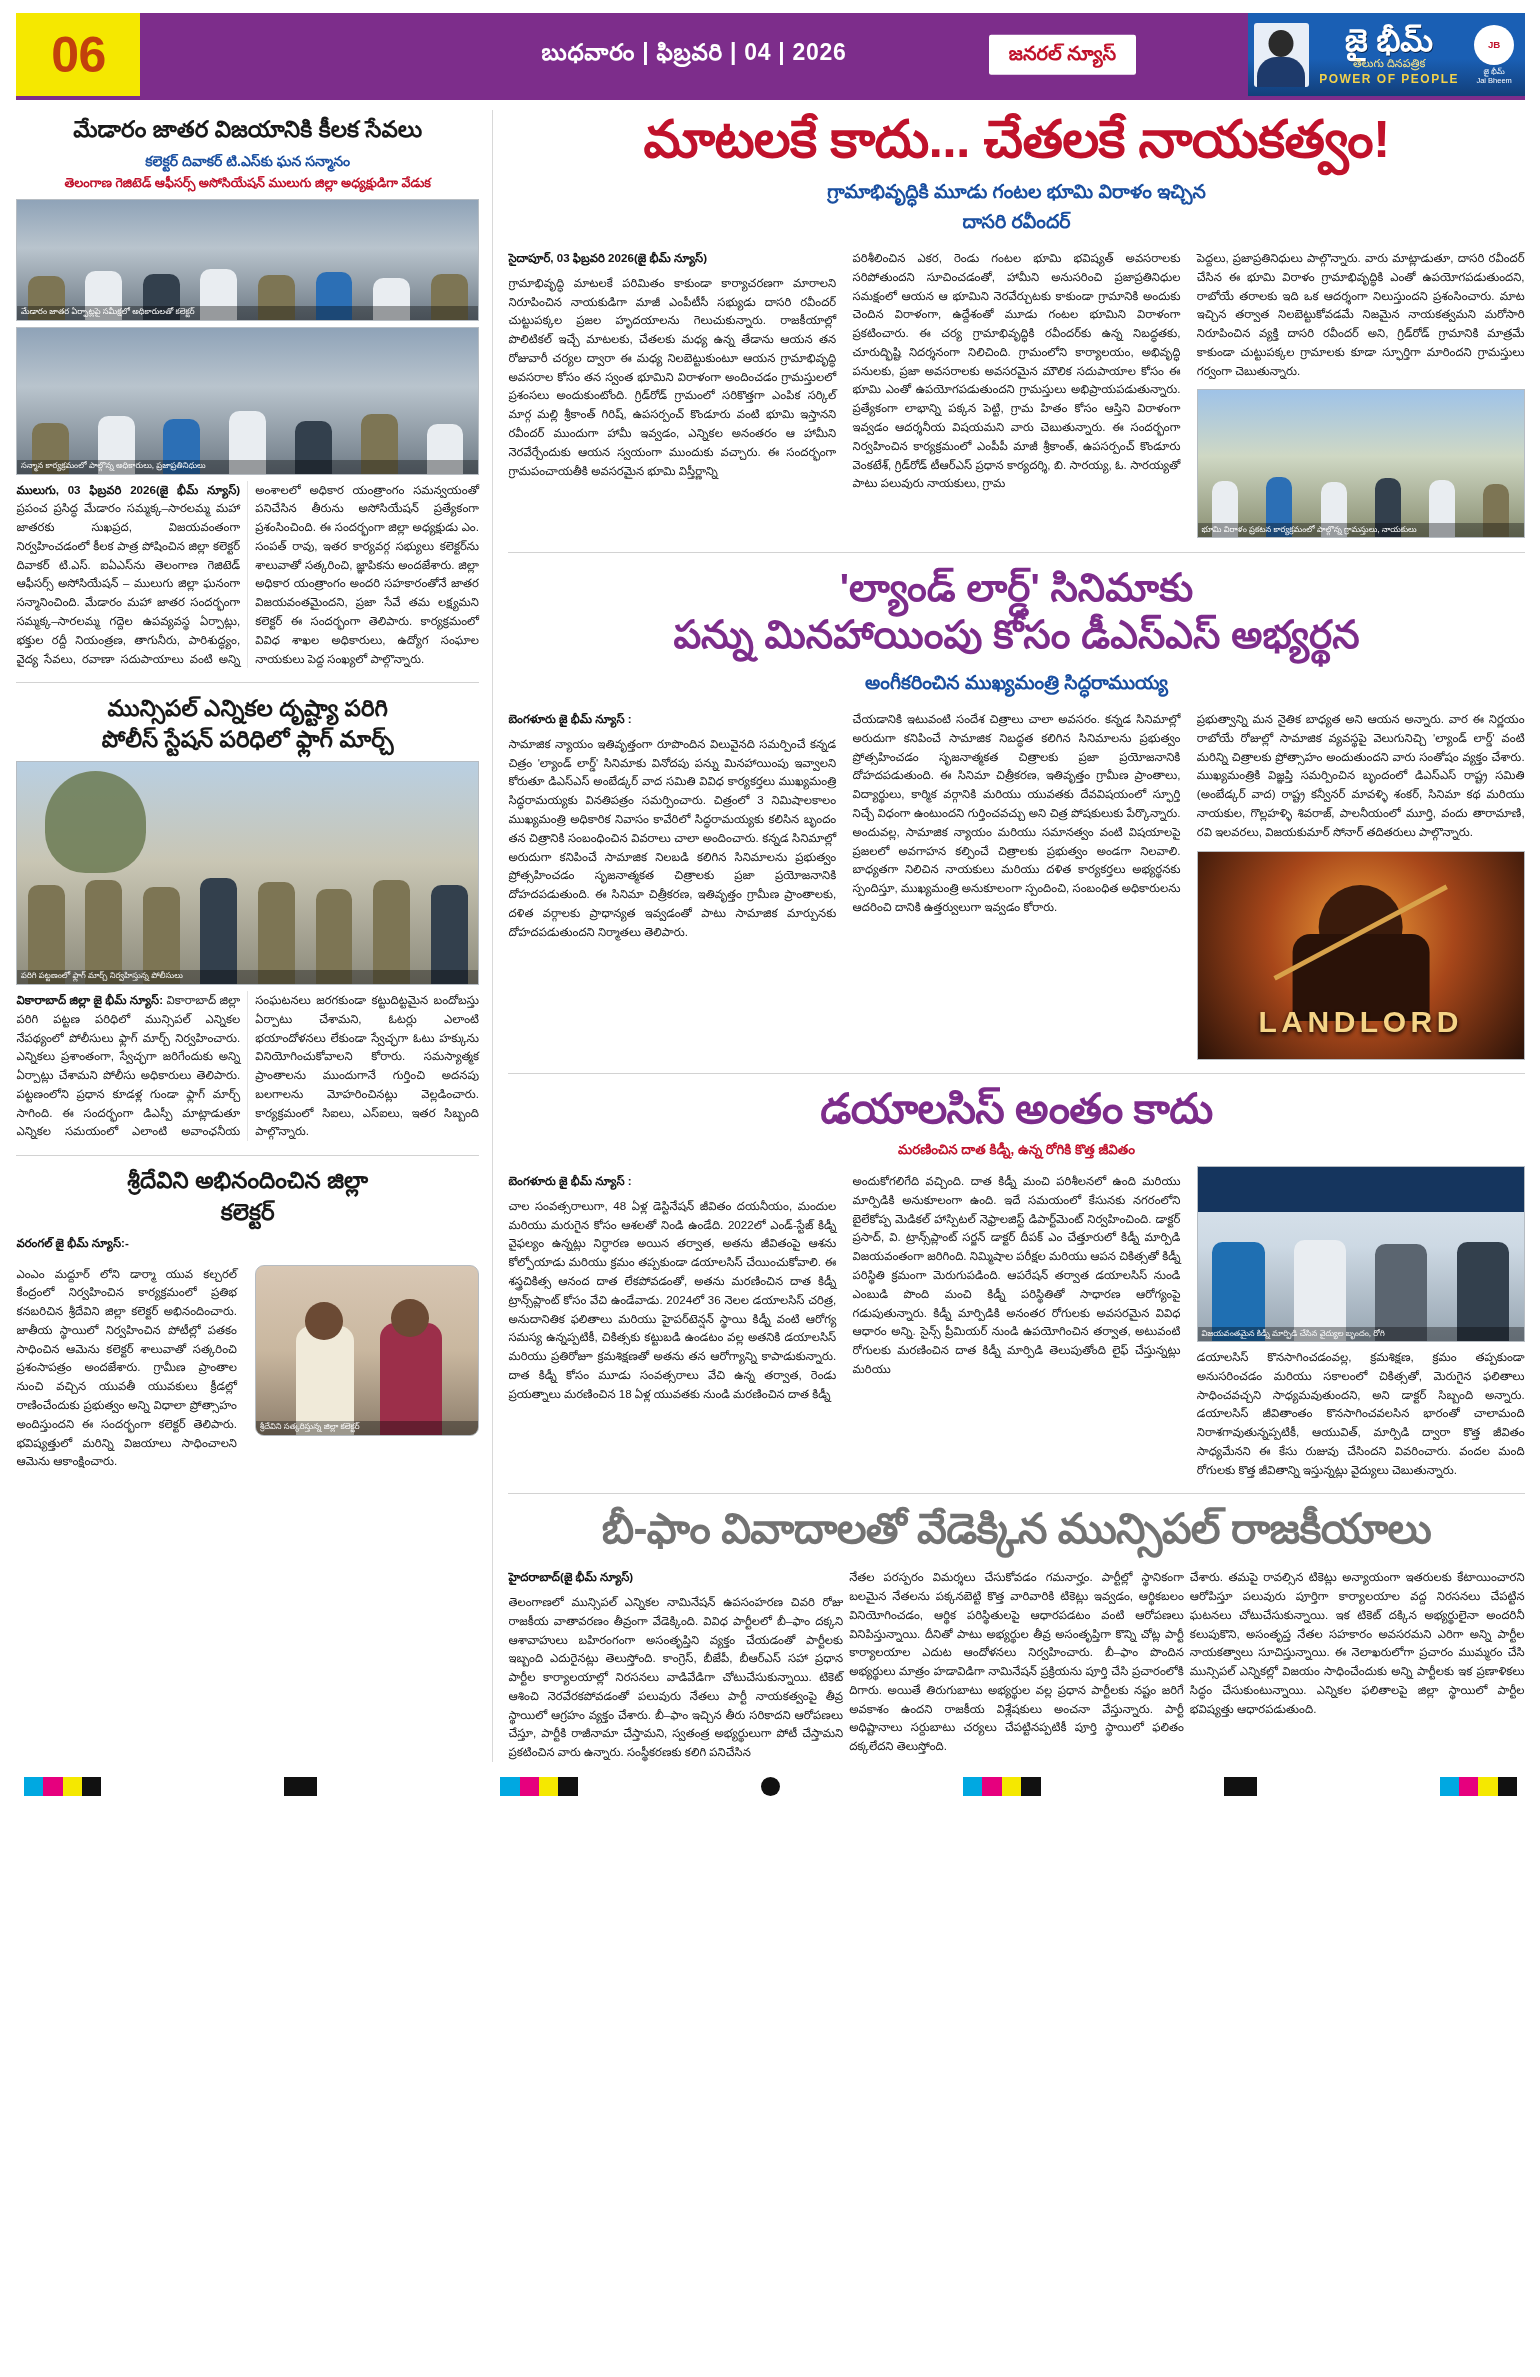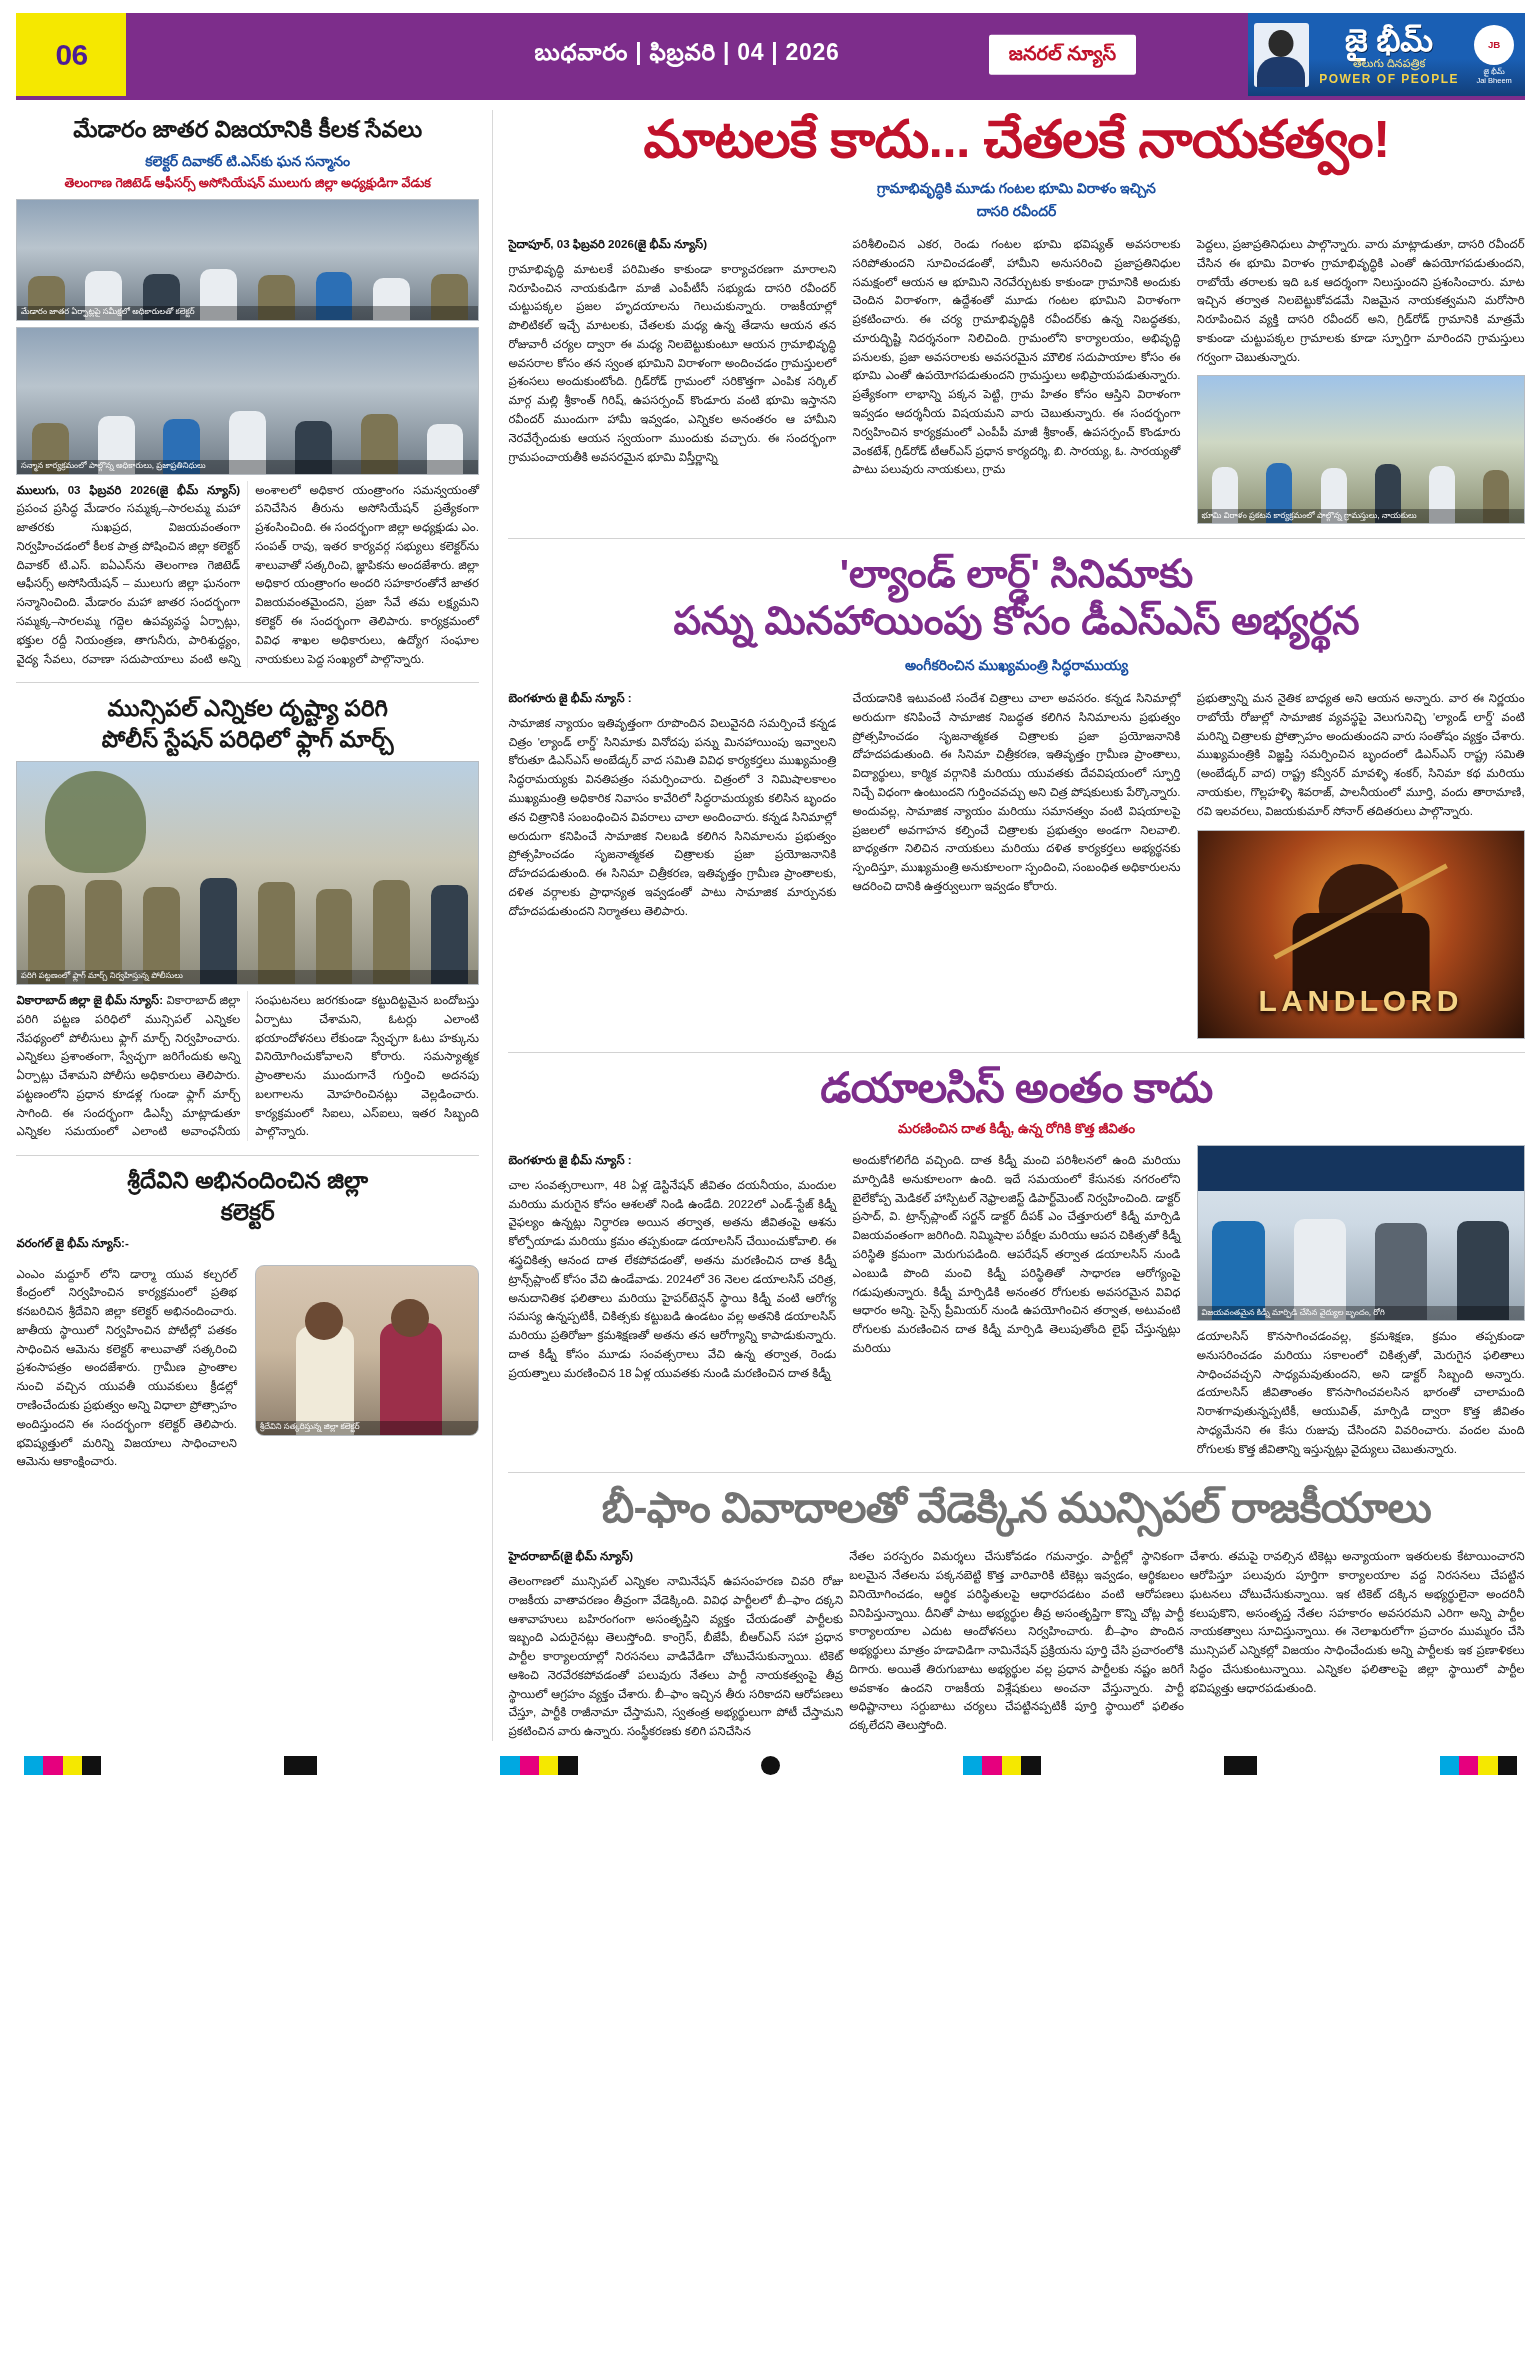--- a/index.html
+++ b/index.html
@@ -19,24 +19,24 @@
   }
 
   
   .masthead{
     display:flex;
     align-items:stretch;
     height:83px;
     border:0;
   }
   .page-number{
-    width:110px;
+    width:124px;
     background:#f5e800;
-    color:#4c1d95;
-    font-size:30px;
+    color:#c2410c;
+    font-size:50px;
     font-weight:bold;
     display:flex;
     align-items:center;
     justify-content:center;
     letter-spacing:-0.7px;
   }
   .mast-mid{
     flex:1;
     background:#7d2d8b;
     display:flex;
@@ -206,21 +206,21 @@
   .big-headline.blue{color:#737373;}
   .mid-headline{
     font-size:39px;
     font-weight:bold;
     color:#7d2d8b;
     text-align:center;
     line-height:1.25;
     margin:0 0 10.4px 0;
   }
   .kicker{
-    font-size:14px;
+    font-size:19px;
     color:#1a4fa0;
     font-weight:bold;
     text-align:center;
     line-height:1.4;
     margin-bottom:7.5px;
   }
   .kicker-red{
     font-size:13.4px;color:#c0122b;font-weight:bold;text-align:center;margin-bottom:6px;
   }
 

